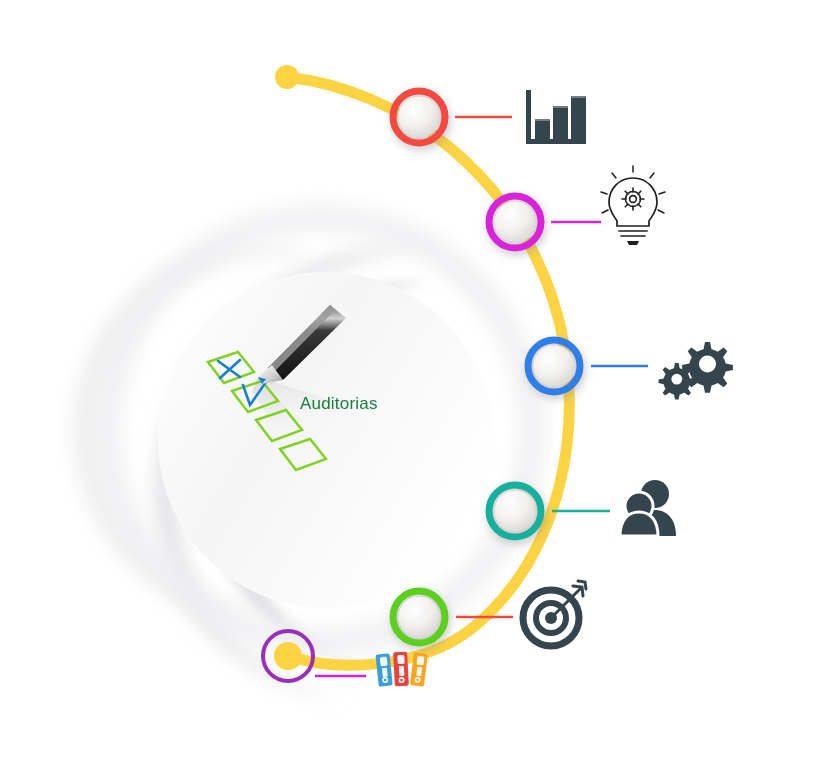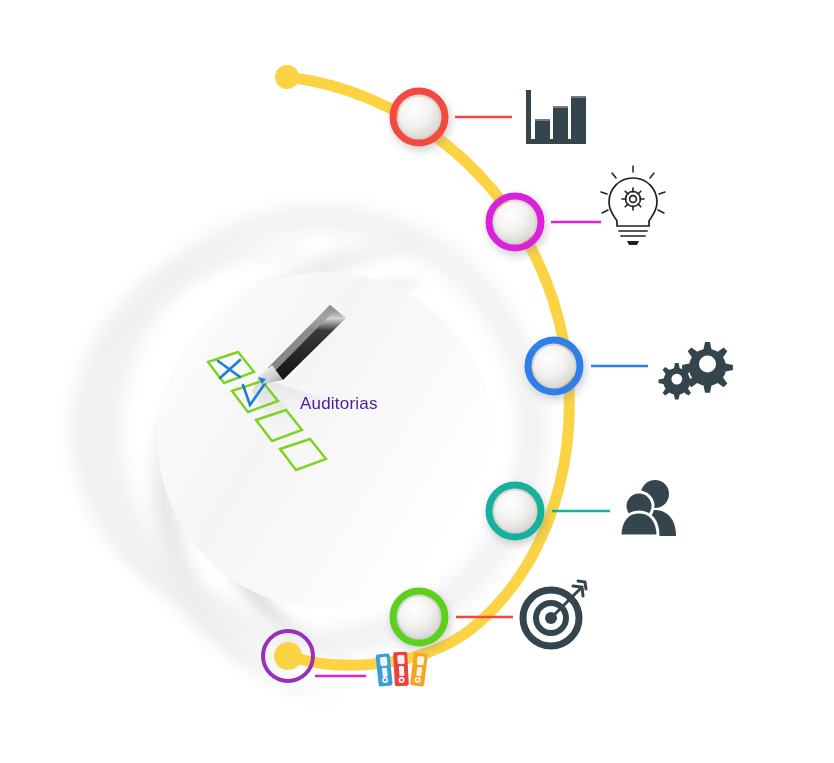--- a/index.html
+++ b/index.html
@@ -24,21 +24,21 @@
     top: 0;
     width: 834px;
     height: 763px;
   }
   .center-label {
     position: absolute;
     left: 300px;
     top: 394px;
     font-family: "Liberation Sans", sans-serif;
     font-size: 17px;
-    color: #4c1d95;
+    color: #15803d;
     letter-spacing: 0.2px;
     white-space: nowrap;
   }
 </style>
 </head>
 <body>
 
 <div id="stage">
 
   <svg class="layer" viewBox="0 0 834 763">

